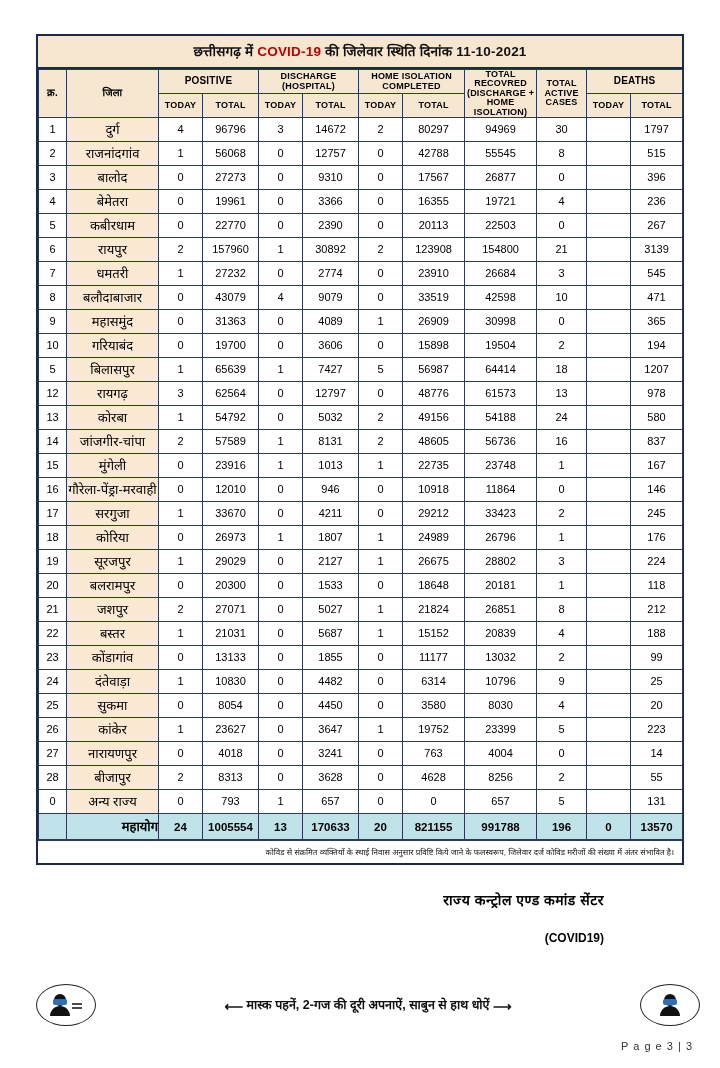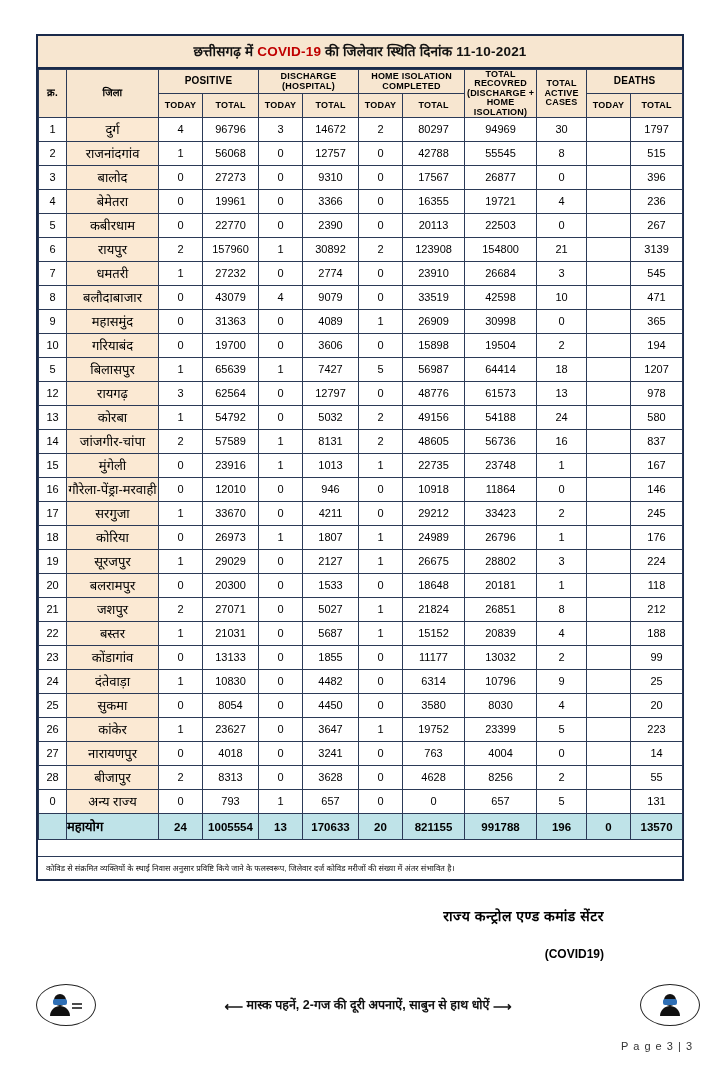--- a/index.html
+++ b/index.html
@@ -82,31 +82,31 @@
     font-size: 11px;
   }
   tr.total-row td {
     background: #bfe3e8;
     font-weight: bold;
     font-size: 11.5px;
     height: 25px;
   }
   tr.total-row td.dist {
     background: #bfe3e8;
-    text-align: left;
+    text-align: right;
     font-size: 13px;
+    padding-left: 28px;
   }
   .footnote {
     border-top: 1px solid #2b3a57;
-    text-align: left;
+    text-align: right;
     font-size: 8px;
     padding: 5px 8px 6px 8px;
     background: #fff;
     color: #111;
-    margin-top: 16px;
   }
   .sign-block {
     margin-top: 26px;
     text-align: right;
     padding-right: 80px;
     line-height: 1.35;
   }
   .sign-block .l1 {
     font-size: 14px;
     font-weight: bold;

